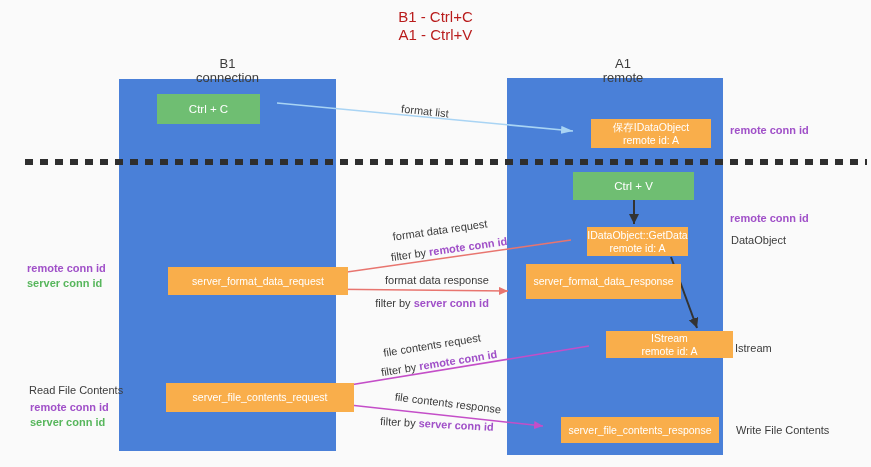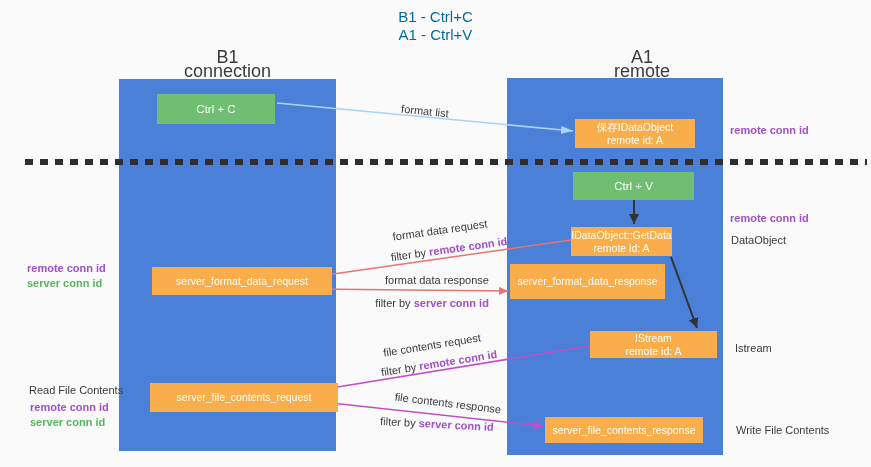--- a/index.html
+++ b/index.html
@@ -1,52 +1,52 @@
 <!DOCTYPE html>
 <html><head>
 <meta charset="utf-8">
 <style>
   html,body{margin:0;padding:0;background:#fafafa;font-family:"Liberation Sans",sans-serif;}
   .stage{position:relative;width:871px;height:467px;background:#fafafa;overflow:hidden;}
 
   .title-line{position:absolute;left:0;width:100%;text-align:center;font-size:15px;
-    color:#0369a1;line-height:18px;}
+    color:#b91c1c;line-height:18px;}
 
   .lane{position:absolute;background:#4a80d8;z-index:1;}
-  .lane-head{position:absolute;text-align:center;font-size:18px;color:#3c3c3c;line-height:14px;z-index:2;}
+  .lane-head{position:absolute;text-align:center;font-size:13px;color:#3c3c3c;line-height:14px;z-index:2;margin-top:7px;}
 
   .dash-sep{position:absolute;left:25px;top:159px;width:842px;height:6px;z-index:3;
     background:repeating-linear-gradient(90deg,#2e2e2e 0 8px,transparent 8px 15px);}
 
   .overlay{position:absolute;left:0;top:0;z-index:4;pointer-events:none;}
 
   .box{position:absolute;z-index:5;display:flex;flex-direction:column;align-items:center;
     justify-content:center;color:#fff;text-align:center;white-space:nowrap;}
   .box.green{background:#6fbe72;font-size:11.5px;}
-  .box.orange{background:#f9ae4b;font-size:10.5px;line-height:13px;}
+  .box.orange{background:#f9ae4b;font-size:10.5px;line-height:13px;margin-left:16px;}
 
   .flabel{position:absolute;z-index:6;font-size:11px;color:#3b3b3b;white-space:nowrap;
     transform:translate(-50%,-50%) rotate(var(--r,0deg));}
   .side{position:absolute;z-index:6;font-size:11px;color:#3b3b3b;white-space:nowrap;line-height:15px;}
   .key-purple{color:#a050c8;font-weight:bold;}
   .key-green{color:#57b65c;font-weight:bold;}
 </style>
 </head>
 <body>
 
 <div class="stage">
 
   <div class="title-line" style="top:8px">B1 - Ctrl+C</div>
   <div class="title-line" style="top:26px">A1 - Ctrl+V</div>
 
   <div class="lane-head" style="left:119px;top:50px;width:217px">
     <div>B1</div>
     <div>connection</div>
   </div>
-  <div class="lane-head" style="left:534px;top:50px;width:216px">
+  <div class="lane-head" style="left:515px;top:50px;width:216px">
     <div>A1</div>
     <div>remote</div>
   </div>
 
   <div class="lane" style="left:119px;top:79px;width:217px;height:372px"></div>
   <div class="lane" style="left:507px;top:78px;width:216px;height:377px"></div>
 
   <div class="dash-sep"></div>
 
   <svg class="overlay" width="871" height="467">
@@ -66,21 +66,21 @@
     </defs>
     <line x1="277" y1="103" x2="573" y2="131" stroke="#a9d4f4" stroke-width="1.6" marker-end="url(#m-blue)"></line>
     <line x1="634" y1="200" x2="634" y2="224" stroke="#333333" stroke-width="2" marker-end="url(#m-black)"></line>
     <line x1="671" y1="257" x2="697" y2="328" stroke="#333333" stroke-width="2" marker-end="url(#m-black)"></line>
     <line x1="571" y1="240" x2="312" y2="277" stroke="#e8756f" stroke-width="1.5" marker-end="url(#m-red)"></line>
     <line x1="312" y1="289" x2="508" y2="291" stroke="#e8756f" stroke-width="1.5" marker-end="url(#m-red)"></line>
     <line x1="589" y1="346" x2="313" y2="391" stroke="#c44ec8" stroke-width="1.5" marker-end="url(#m-mag)"></line>
     <line x1="313" y1="401" x2="543" y2="426" stroke="#c44ec8" stroke-width="1.5" marker-end="url(#m-mag)"></line>
   </svg>
 
-  <div class="box green" style="left:157px;top:94px;width:118px;height:30px">
+  <div class="box green" style="left:157px;top:94px;width:103px;height:30px">
     <span>Ctrl + C</span>
   </div>
 
   <div class="box orange" style="left:575px;top:119px;width:120px;height:29px">
     <span>保存IDataObject</span>
     <span>remote id: A</span>
   </div>
 
   <div class="box green" style="left:573px;top:172px;width:121px;height:28px">
     <span>Ctrl + V</span>

